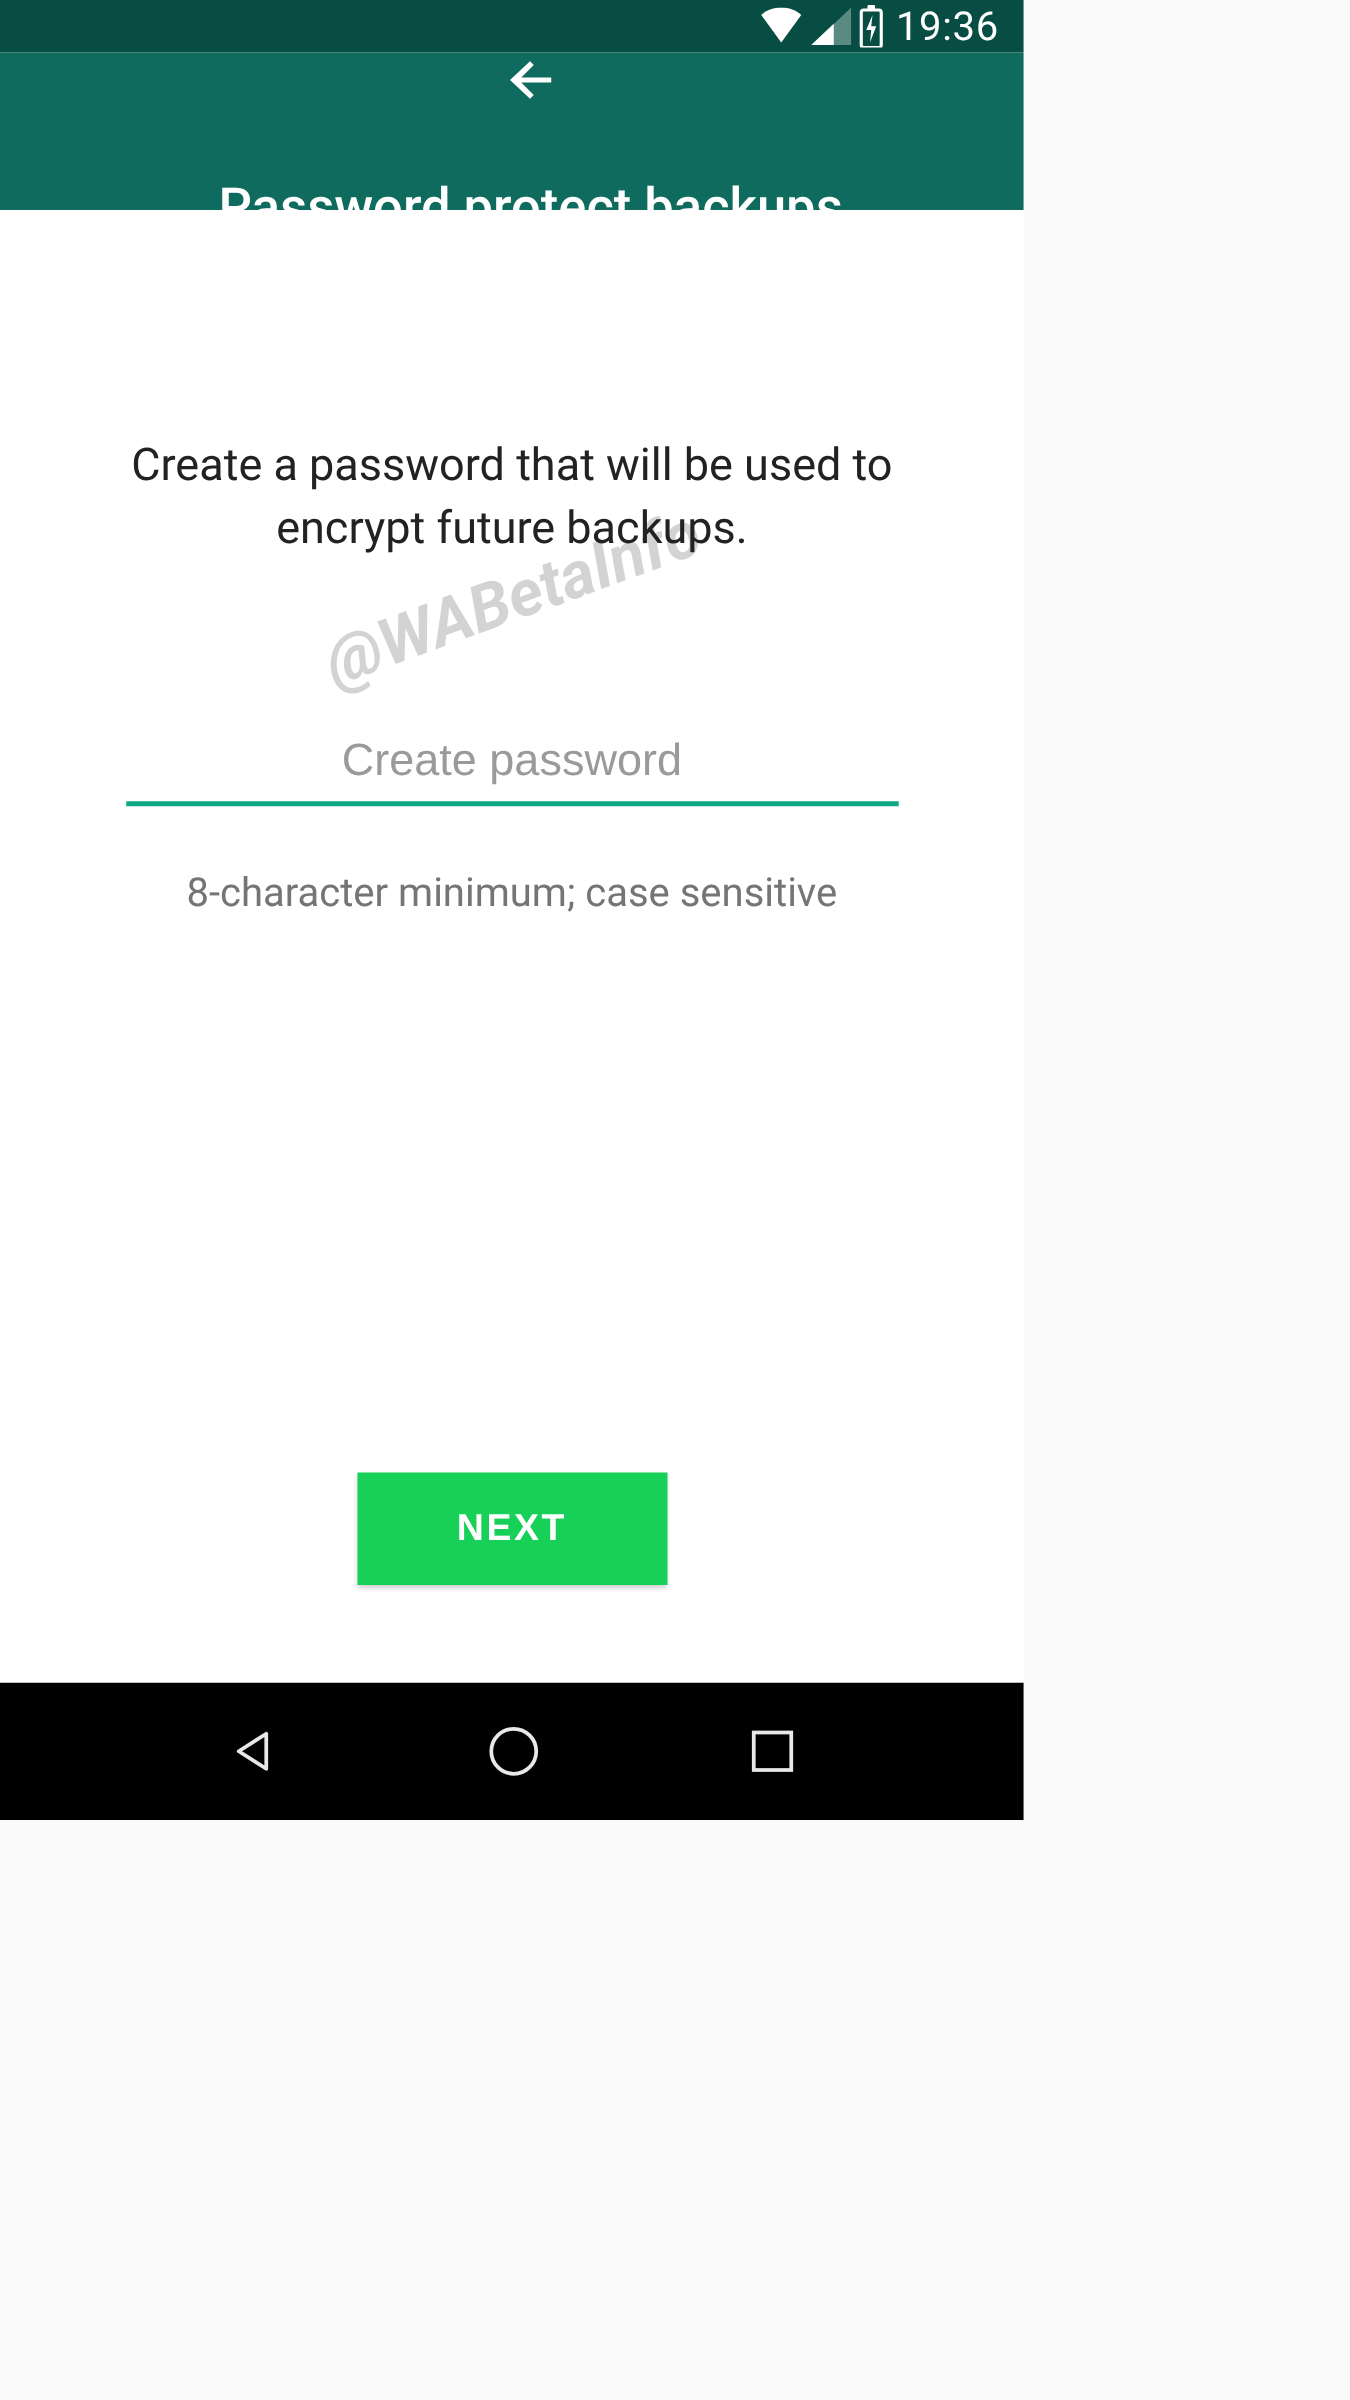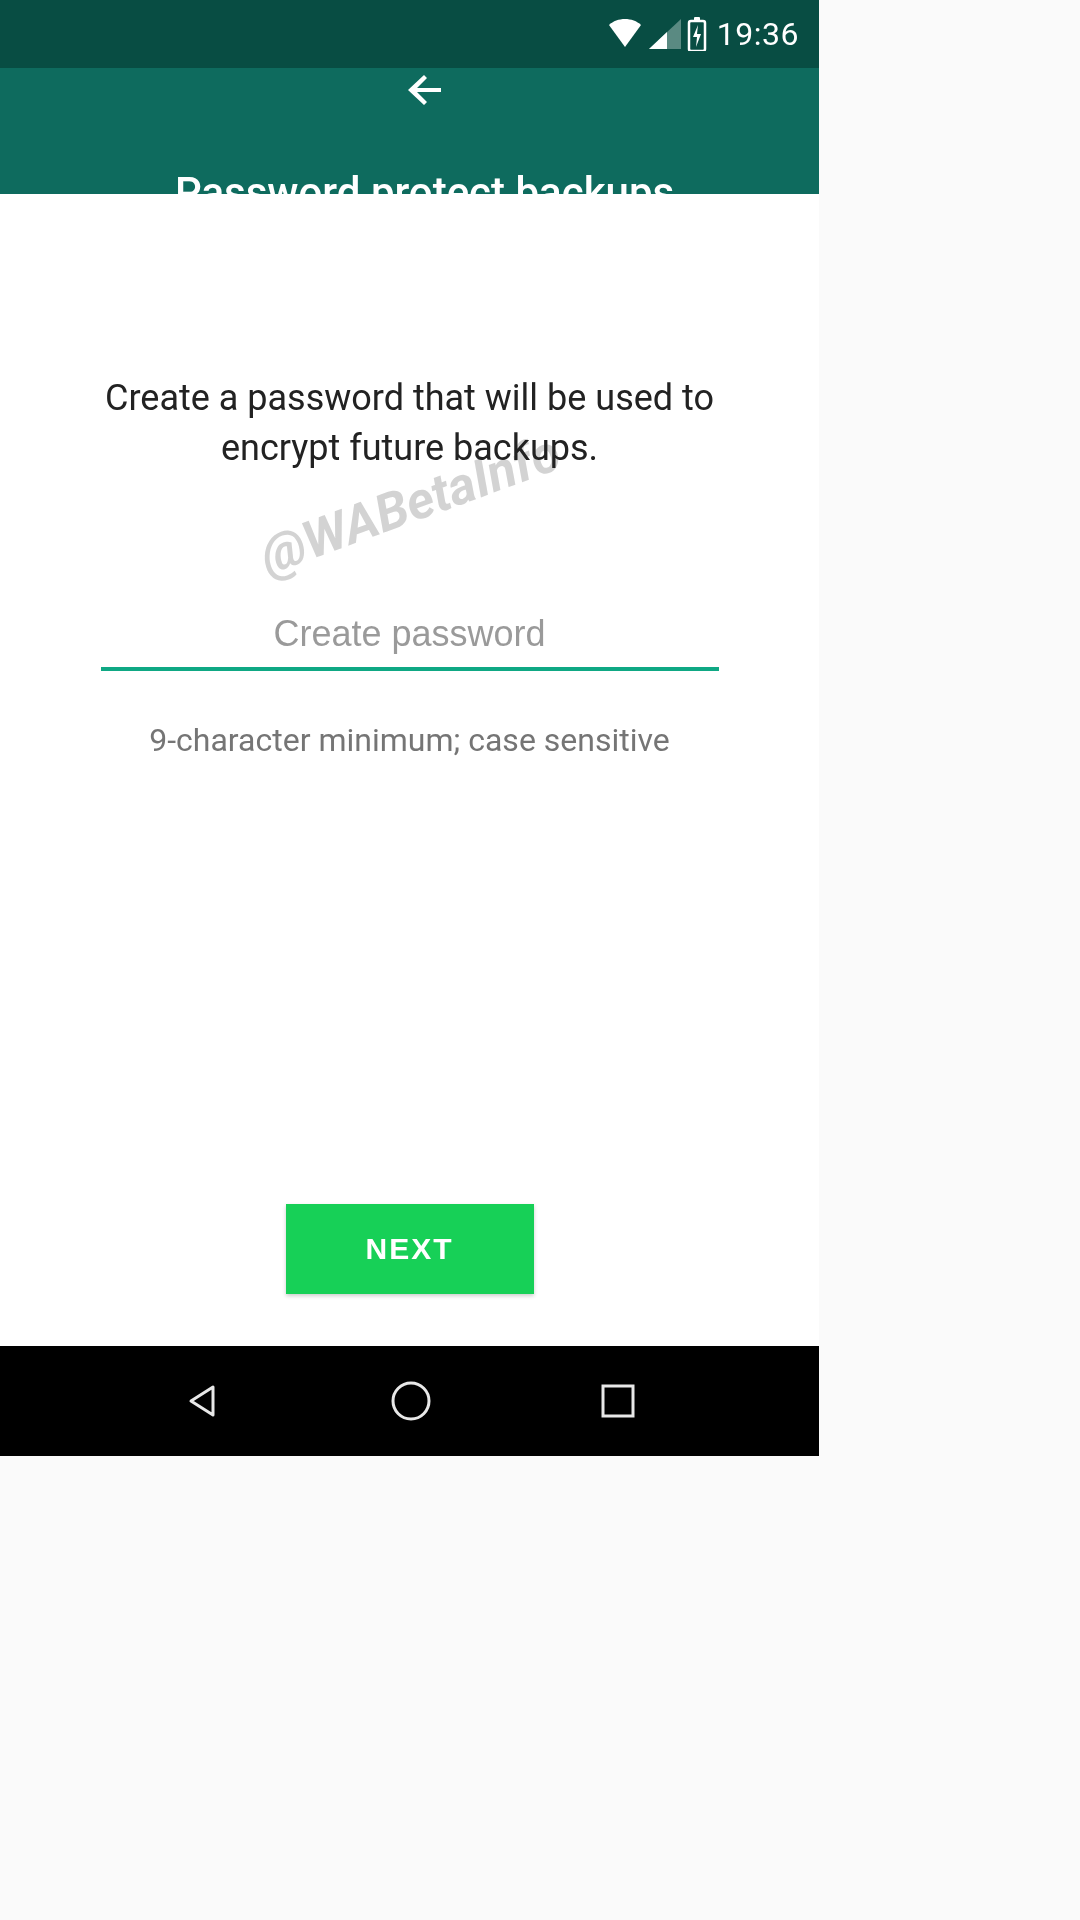--- a/index.html
+++ b/index.html
@@ -12,21 +12,21 @@
       width: 819px;
       height: 1456px;
       font-family: Roboto, 'Segoe UI', Arial, sans-serif;
       background: #fafafa;
       display: flex;
       flex-direction: column;
       overflow: hidden;
     }
 
     .status-bar {
-      height: 68px;
+      height: 42px;
       background: #084d43;
       display: flex;
       align-items: center;
       justify-content: flex-end;
       padding-right: 20px;
       gap: 10px;
     }
 
     .status-icons {
       display: flex;
@@ -205,21 +205,21 @@
 
 <div class="content">
   <div class="watermark">@WABetaInfo</div>
 
   <div class="description">Create a password that will be used to encrypt future backups.</div>
 
   <div class="input-container">
     <input type="text" class="password-input" placeholder="Create password" style="">
   </div>
 
-  <div class="hint-text">9-character minimum; case sensitive</div>
+  <div class="hint-text">8-character minimum; case sensitive</div>
 
   <button class="next-button">
     <span>NEXT</span>
   </button>
 </div>
 
 <div class="nav-bar">
   <div class="nav-icon">
     <svg width="40" height="40" viewBox="0 0 40 40">
       <path d="M 30 6 L 30 34 L 8 20 Z" fill="none" stroke="#e8e8e8" stroke-width="3" stroke-linejoin="round"></path>

